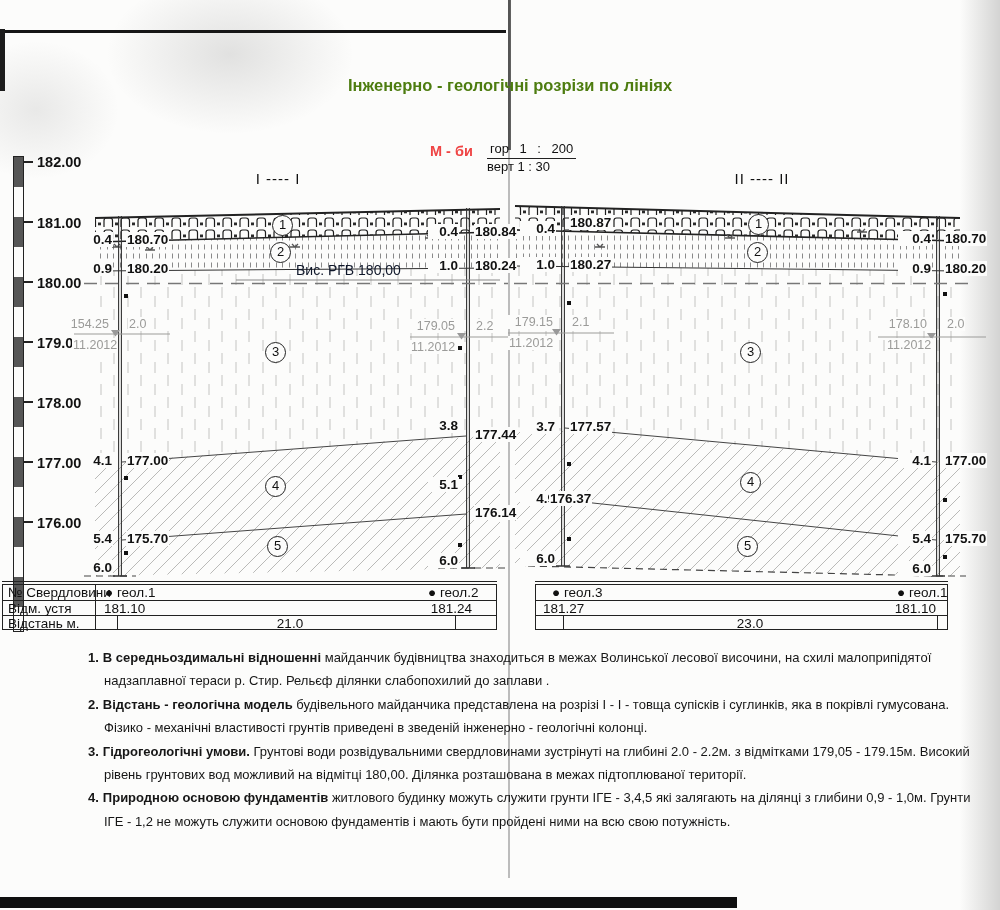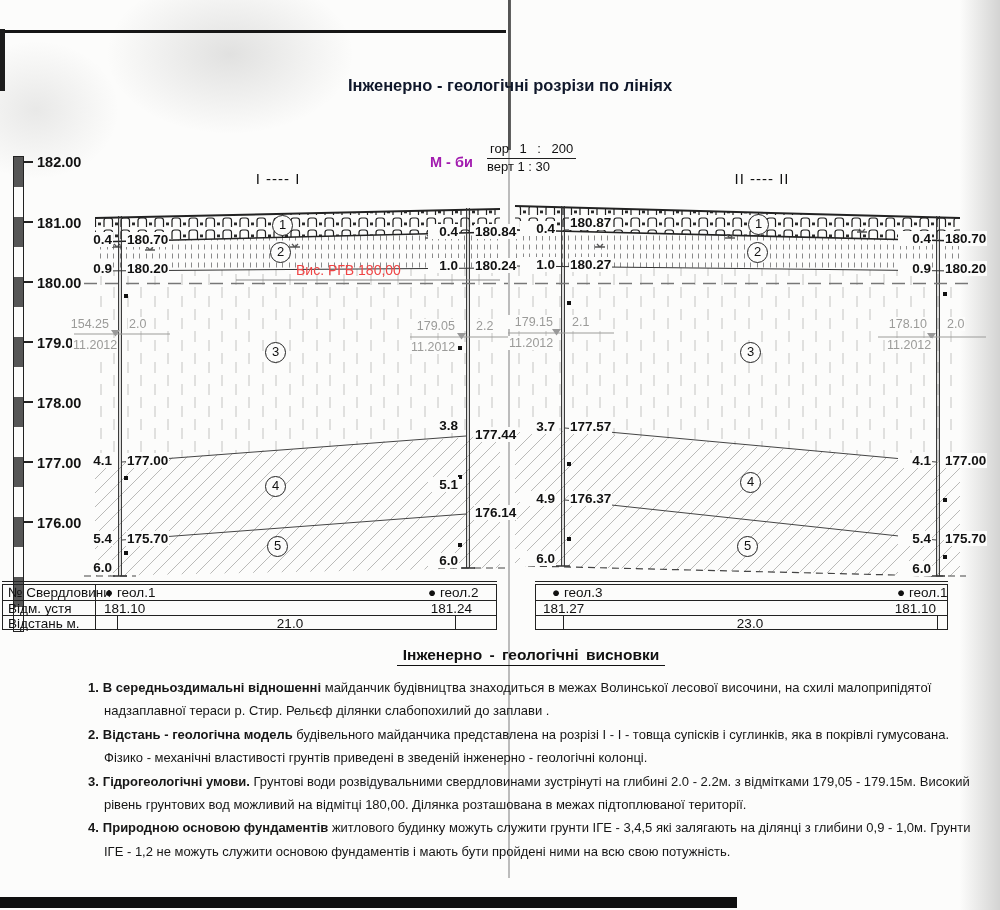--- a/index.html
+++ b/index.html
@@ -16,23 +16,23 @@
   .circ{position:absolute;width:21px;height:21px;border:1.4px solid #222;border-radius:50%;
         font:400 13px/18.5px "Liberation Sans",sans-serif;text-align:center;color:#111;background:#fcfcfb}
   .axis{position:absolute;font:700 14.5px "Liberation Sans",sans-serif;color:#111;white-space:nowrap}
   .tick{position:absolute;width:9px;height:2px;background:#222}
   .tline{position:absolute;background:#222}
   .tcell{position:absolute;font:400 13.5px "Liberation Sans",sans-serif;color:#111;
          line-height:15px;white-space:nowrap}
   .seclabel{position:absolute;font:400 15px "Liberation Sans",sans-serif;color:#111;
             letter-spacing:1px;text-align:center;width:110px}
   #title{position:absolute;left:300px;top:76px;width:420px;text-align:center;
-         font:600 16.5px "Liberation Sans",sans-serif;color:#0f172a}
+         font:600 16.5px "Liberation Sans",sans-serif;color:#4d7c0f}
   #rgv{position:absolute;left:296px;top:262px;font:400 14px "Liberation Sans",sans-serif;
-       color:#ef4444;background:transparent;white-space:nowrap}
+       color:#0f172a;background:transparent;white-space:nowrap}
   #concl{position:absolute;left:88px;top:646px;width:886px}
   #concl h3{font:700 15.5px "Liberation Sans",sans-serif;color:#111;text-align:center;margin-bottom:12px}
   #concl h3 span{border-bottom:1.6px solid #111;padding:0 6px 2px;word-spacing:3px}
   #concl p{font:400 13px "Liberation Sans",sans-serif;color:#161616;line-height:23.4px;
            padding-left:16px;text-indent:-16px}
   #concl .n,#concl b{font-weight:700}
   #concl .n{margin-right:4px}
   .scaletxt{position:absolute;font:400 13px "Liberation Sans",sans-serif;color:#111;white-space:nowrap}
 </style>
 </head>
@@ -43,21 +43,21 @@
   <div class="abs" style="left:105px;top:0;width:250px;height:135px;background:radial-gradient(ellipse at 50% 40%,rgba(60,60,60,.14),transparent 70%)"></div>
   <div class="abs" style="left:0;top:40px;width:120px;height:140px;background:radial-gradient(ellipse at 30% 50%,rgba(60,60,60,.10),transparent 70%)"></div>
   <div class="abs" style="left:960px;top:0;width:40px;height:910px;background:linear-gradient(90deg,transparent,rgba(0,0,0,.16))"></div>
   <div class="abs" style="left:0;top:30px;width:506px;height:3px;background:#161616"></div>
   <div class="abs" style="left:0;top:29px;width:5px;height:62px;background:#1c1c1c"></div>
   <div class="abs" style="left:508px;top:0;width:2px;height:878px;background:#6f6f6f;opacity:.45"></div>
   <div class="abs" style="left:508px;top:0;width:2.5px;height:150px;background:#3a3a3a;opacity:.8"></div>
   <div class="abs" style="left:0;top:897px;width:737px;height:11px;background:#0f0f0f"></div>
 
   <div id="title">Інженерно - геологічні розрізи по лініях</div>
-  <div class="abs" style="left:430px;top:154px;font:600 14.5px 'Liberation Sans',sans-serif;color:#a21caf">М - би</div>
+  <div class="abs" style="left:430px;top:143px;font:600 14.5px 'Liberation Sans',sans-serif;color:#ef4444">М - би</div>
   <div class="scaletxt" style="left:487px;top:141px;border-bottom:1.4px solid #222;padding:0 3px 2px;word-spacing:7px">гор 1 : 200</div>
   <div class="scaletxt" style="left:487px;top:159px">верт 1 : 30</div>
 
   <div class="seclabel" style="left:223px;top:170px">I ---- I</div>
   <div class="seclabel" style="left:707px;top:170px">II ---- II</div>
 
   <div class="abs" style="left:13px;top:156px;width:11px;height:476px;border:1.5px solid #222;
               background:repeating-linear-gradient(180deg,rgba(45,45,45,.8) 0 30px,transparent 30px 60px)"></div>
   <div class="tick" style="left:24px;top:161px"></div>
   <div class="tick" style="left:24px;top:221px"></div>
@@ -216,21 +216,21 @@
   <div class="num right" style="left:520px;top:221px;width:36px">0.4</div>
   <div class="num" style="left:569px;top:215px">180.87</div>
   <div class="num right" style="left:520px;top:257px;width:36px">1.0</div>
   <div class="num" style="left:569px;top:257px">180.27</div>
   <div class="gray right" style="left:508px;top:315px;width:46px">179.15</div>
   <div class="gray" style="left:571px;top:315px">2.1</div>
   <div class="gray" style="left:508px;top:336px">11.2012</div>
   <div class="num right" style="left:520px;top:419px;width:36px">3.7</div>
   <div class="num" style="left:569px;top:419px">177.57</div>
   <div class="num right" style="left:520px;top:491px;width:36px">4.9</div>
-  <div class="num" style="left:569px;top:491px">176.37</div>
+  <div class="num" style="left:549px;top:491px">176.37</div>
   <div class="num right" style="left:520px;top:551px;width:36px">6.0</div>
 
   <div class="num right" style="left:898px;top:231px;width:34px">0.4</div>
   <div class="num" style="left:944px;top:231px">180.70</div>
   <div class="num right" style="left:898px;top:261px;width:34px">0.9</div>
   <div class="num" style="left:944px;top:261px">180.20</div>
   <div class="gray right" style="left:882px;top:317px;width:46px">178.10</div>
   <div class="gray" style="left:946px;top:317px">2.0</div>
   <div class="gray" style="left:886px;top:338px">11.2012</div>
   <div class="num right" style="left:898px;top:453px;width:34px">4.1</div>
@@ -273,20 +273,19 @@
   </div>
   <div class="tcell" style="left:897px;top:585px">
     <span>●</span>
     <span>геол.1</span>
   </div>
   <div class="tcell" style="left:543px;top:601px">181.27</div>
   <div class="tcell right" style="left:888px;top:601px;width:48px">181.10</div>
   <div class="tcell" style="left:660px;top:616px;width:180px;text-align:center">23.0</div>
 
   <div id="concl">
-    <h3><span>Інженерно - геологічні  висновки</span></h3>
     <p><span class="n">1.</span><b>В середньоздимальні відношенні</b><span> майданчик будівництва знаходиться в межах Волинської лесової височини, на схилі малоприпідятої надзаплавної тераси р. Стир.  Рельєф ділянки слабопохилий до заплави .</span></p>
     <p><span class="n">2.</span><b>Відстань - геологічна модель</b><span> будівельного майданчика представлена на розрізі I - I - товща супісків і суглинків, яка в покрівлі гумусована. Фізико - механічні властивості грунтів приведені в зведеній інженерно - геологічні колонці.</span></p>
     <p><span class="n">3.</span><b>Гідрогеологічні умови.</b><span> Грунтові води розвідувальними свердловинами зустрінуті на глибині 2.0 - 2.2м. з відмітками 179,05 - 179.15м. Високий рівень грунтових вод можливий на відмітці 180,00. Ділянка розташована в межах підтоплюваної території.</span></p>
     <p><span class="n">4.</span><b>Природною основою фундаментів</b><span> житлового будинку можуть служити грунти ІГЕ - 3,4,5 які залягають на ділянці з глибини 0,9 - 1,0м. Грунти ІГЕ - 1,2 не можуть служити основою фундаментів і мають бути пройдені ними на всю свою потужність.</span></p>
   </div>
 
 </div>
 
 </body></html>

